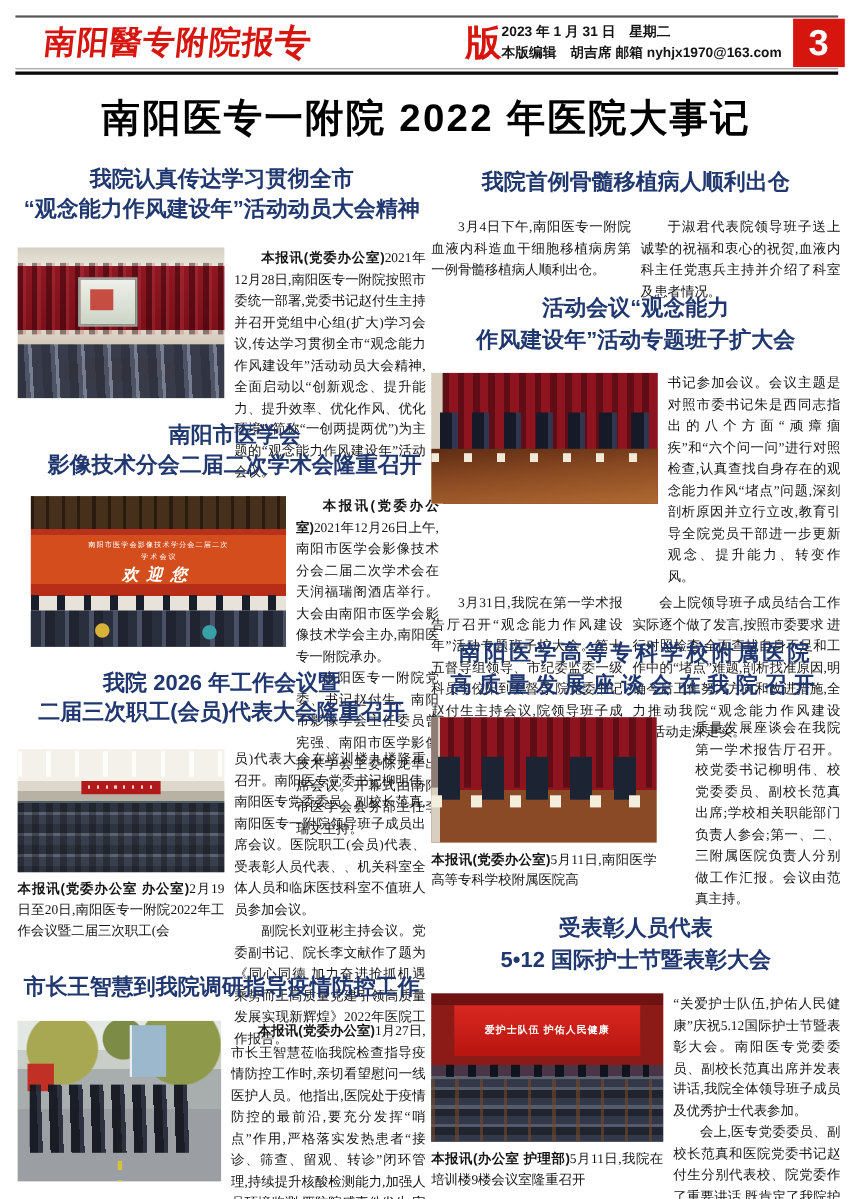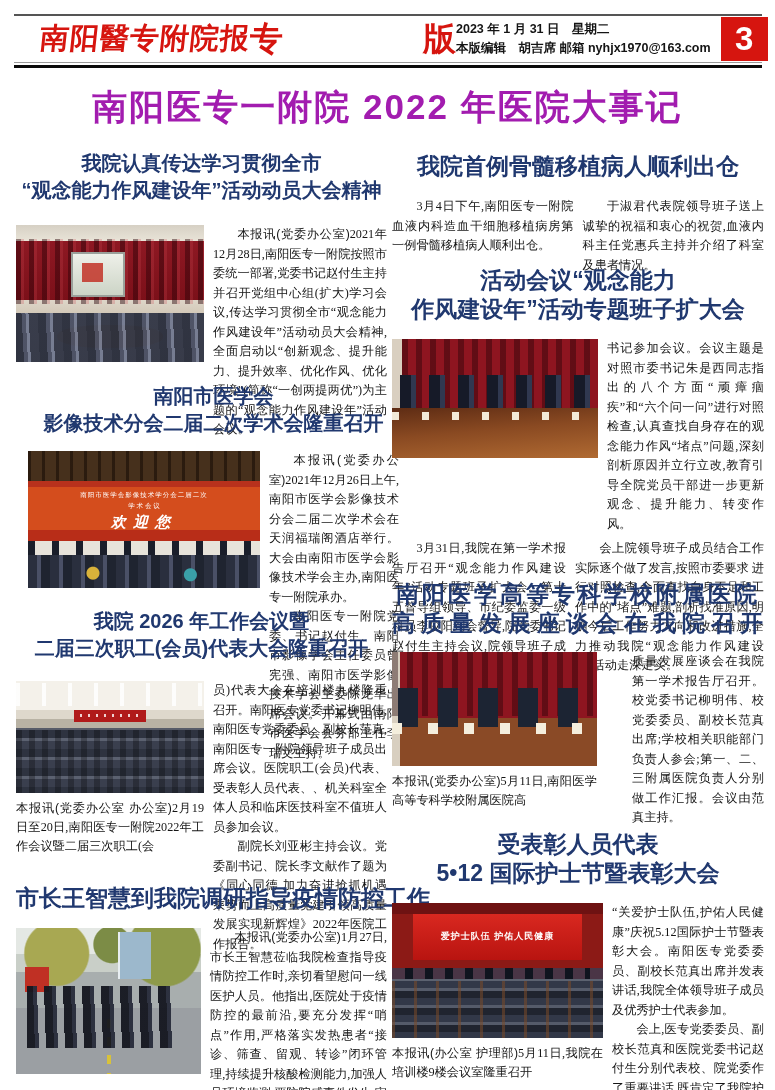--- a/index.html
+++ b/index.html
@@ -27,35 +27,35 @@
   .page-no{
     width:47px;height:44px;background:#d6150f;color:#fff;flex:none;
     font-family:"Liberation Sans",sans-serif;font-size:33px;font-weight:bold;
     display:flex;align-items:center;justify-content:center;
   }
   .rule-a{position:absolute;left:14px;width:748px;top:62px;border-top:1px solid #9a9a9a;}
   .rule-b{position:absolute;left:14px;width:748px;top:65px;border-top:3px solid #0a0a0a;}
   
   .main-title{
     position:absolute;left:0;top:84px;width:775px;text-align:center;
-    color:#a21caf;font-family:"Liberation Sans",sans-serif;font-weight:900;
+    color:#000000;font-family:"Liberation Sans",sans-serif;font-weight:900;
     font-size:35px;letter-spacing:2px;white-space:nowrap;
   }
   
   .art{position:absolute;}
   .hl{
     color:#20386f;font-family:"Liberation Sans",sans-serif;font-weight:bold;
     text-align:center;line-height:27px;font-size:20px;white-space:nowrap;
   }
-  .hl.big{font-size:23px;line-height:29px;text-align:center;}
+  .hl.big{font-size:20px;line-height:29px;text-align:center;}
   .content{display:flex;gap:9px;}
   .txt{flex:1;font-size:12.2px;line-height:19.5px;text-align:justify;}
   .txt p{margin:0;}
   .indent{text-indent:2em;}
-  .lead{font-weight:normal;font-family:"Liberation Sans",sans-serif;}
+  .lead{font-weight:bold;font-family:"Liberation Sans",sans-serif;}
   .caption{font-size:12.2px;line-height:19px;text-align:justify;margin-top:6px;}
   .photo{position:relative;overflow:hidden;flex:none;background:#ccc;}
   
   .ph-a1{background:linear-gradient(180deg,#d6d0c4 0%,#e9e4d8 12%,#8e1823 12%,#7c1019 55%,#ddd5c8 55%,#cdc2b0 70%,#bfb29e 100%);}
   .ph-a1::before{content:"";position:absolute;left:0;top:10%;width:100%;height:48%;
     background:repeating-linear-gradient(90deg,rgba(40,0,6,.45) 0 5px,rgba(200,70,80,.25) 5px 8px,rgba(0,0,0,0) 8px 13px);}
   .ph-a1 .screen{position:absolute;left:29%;top:20%;width:27%;height:30%;
     background:linear-gradient(#eef0e9,#ccd4c6);border:2px solid #9aa09a;}
   .ph-a1 .screen::after{content:"";position:absolute;left:18%;top:22%;width:42%;height:46%;background:#c23327;opacity:.85;}
   .ph-a1 .table{position:absolute;left:22%;bottom:10%;width:56%;height:17%;background:#caa06a;border-radius:45%;opacity:.85;}

